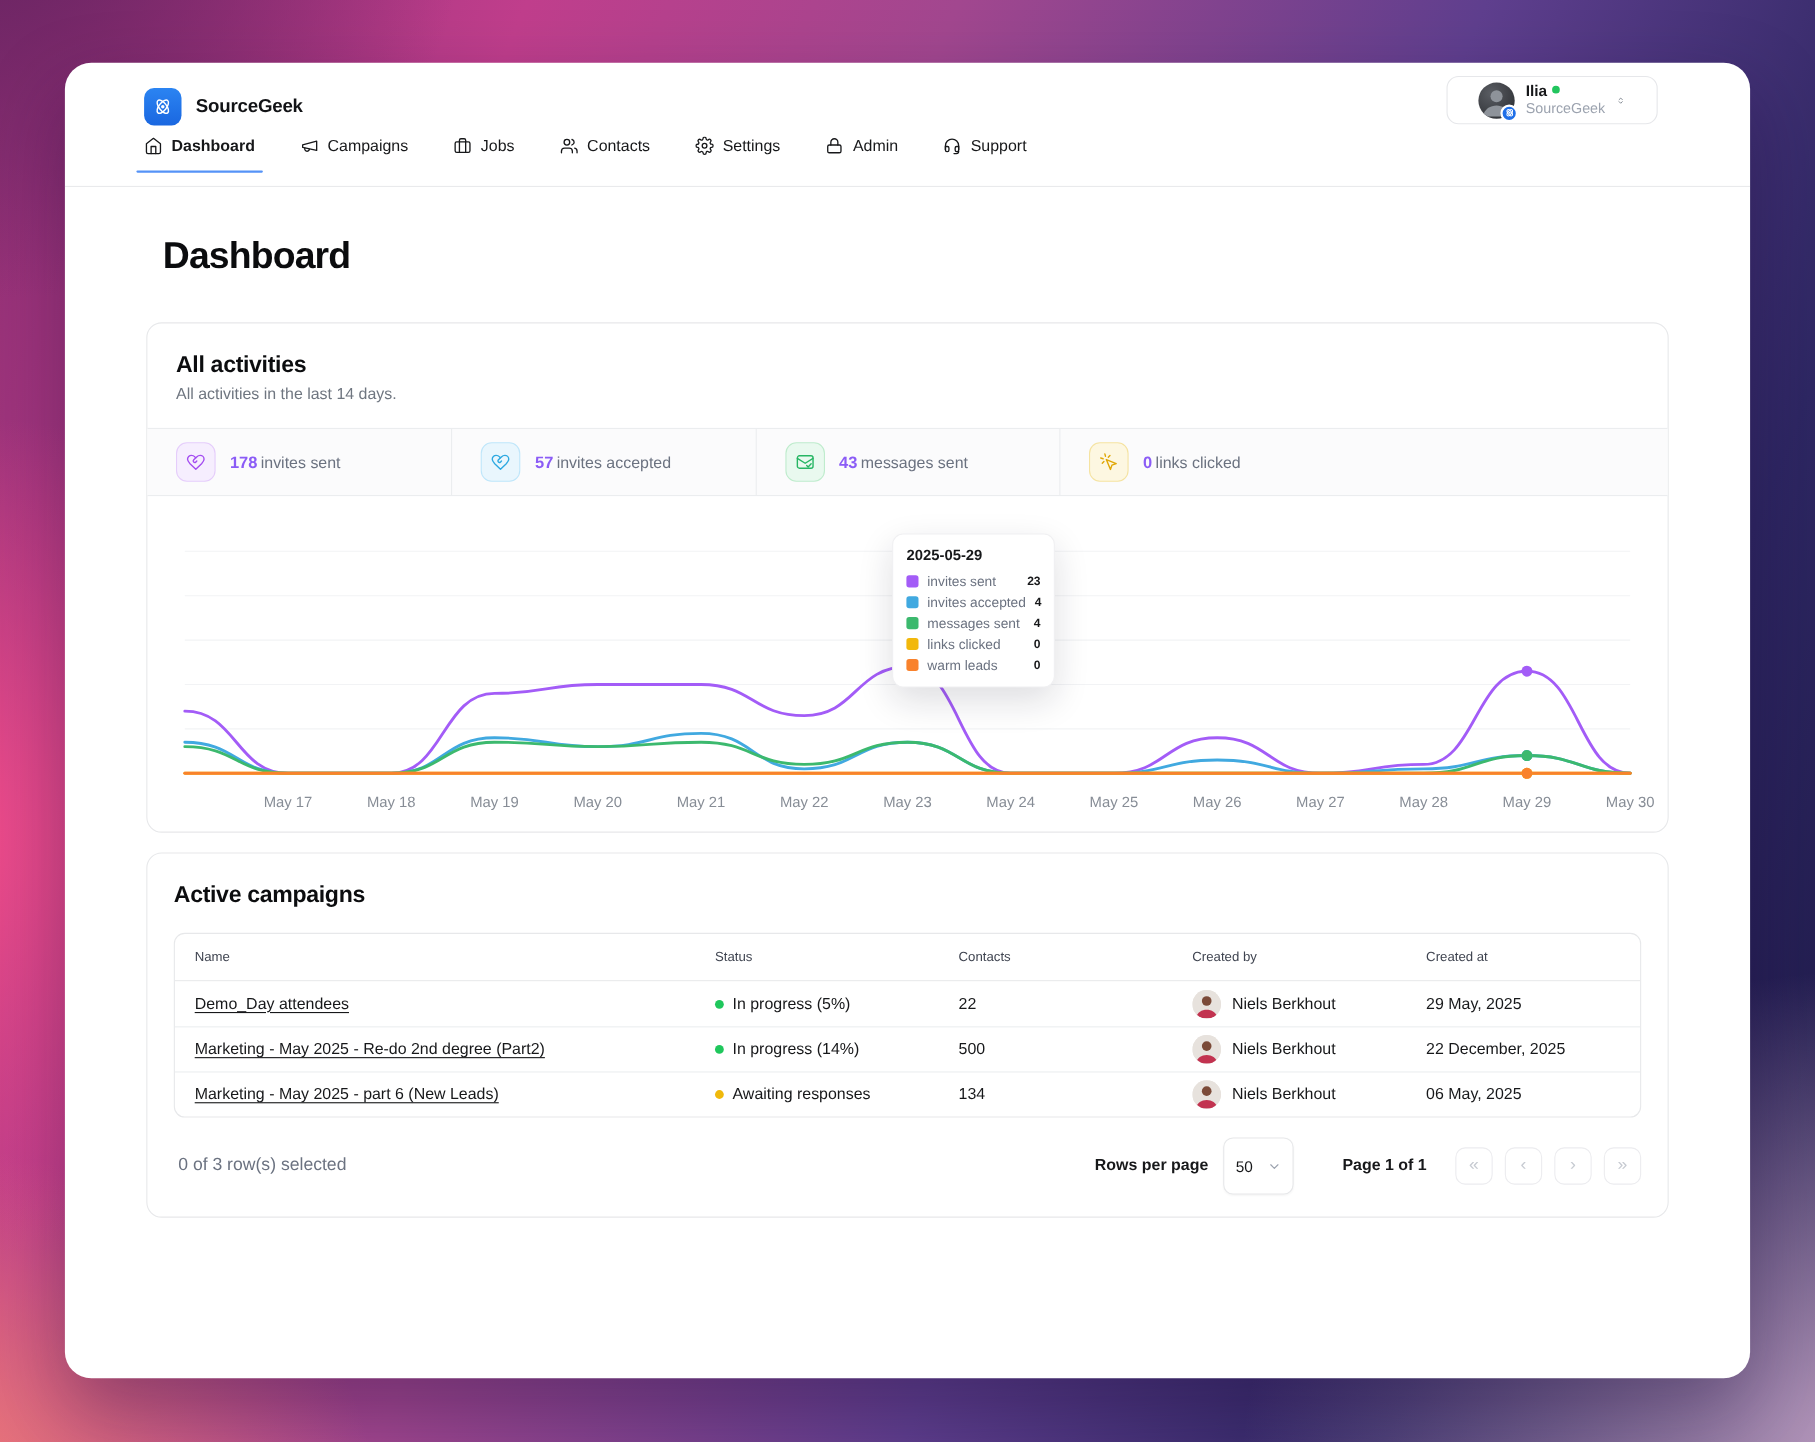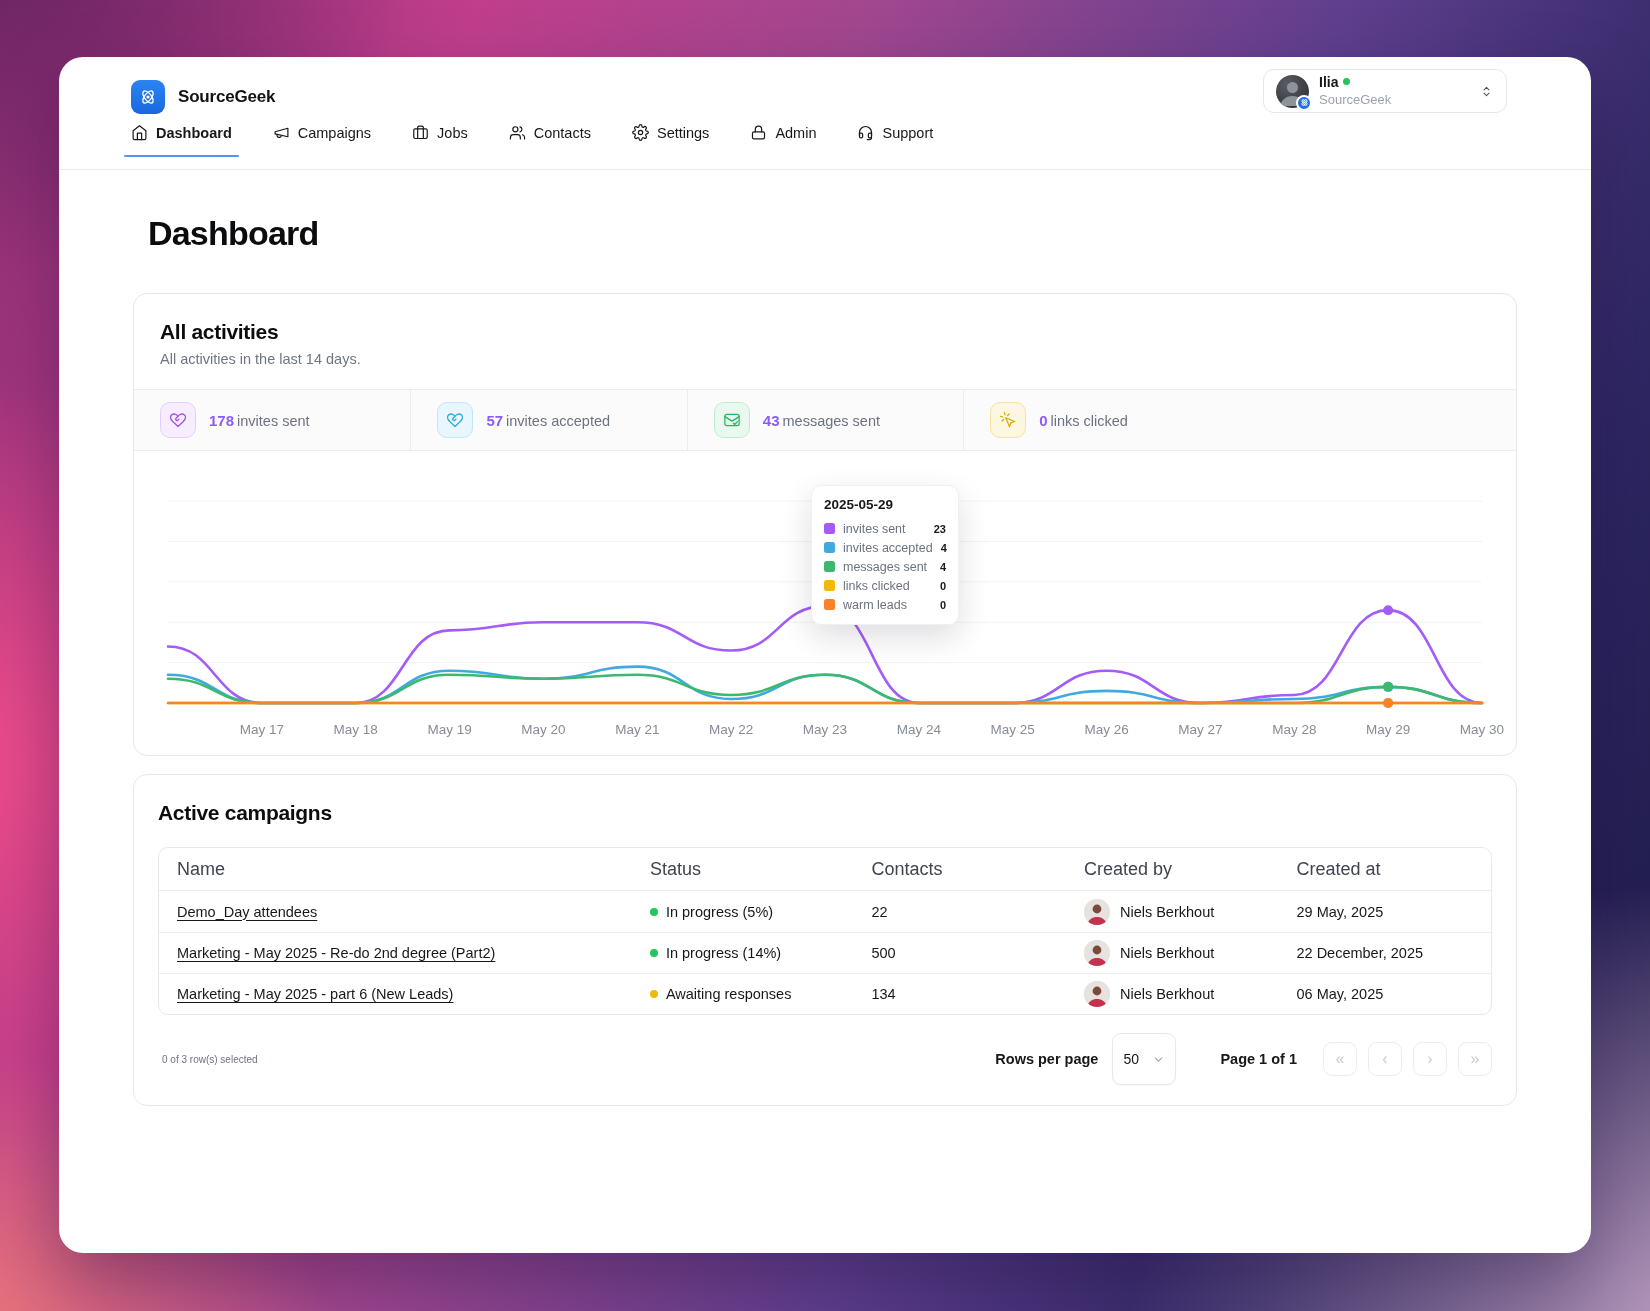--- a/index.html
+++ b/index.html
@@ -24,22 +24,22 @@
   .brand-row { display:flex; align-items:center; gap:13px; padding-top:21px; height:58px; }
   .logo-box { width:34px; height:34px; border-radius:9px; display:flex; align-items:center; justify-content:center;
               background:linear-gradient(180deg,#2b84f2,#1a67e0); flex:0 0 auto; }
   .brand-name { font-size:17px; font-weight:700; color:#121316; letter-spacing:-.2px; }
   .nav-row { display:flex; gap:41px; margin-top:9px; }
   .nav-item { display:flex; align-items:center; gap:8px; font-size:14.5px; color:#17181a; padding-bottom:15px; position:relative; cursor:pointer; }
   .nav-item .nicon { width:17px; height:17px; }
   .nav-item.active { font-weight:700; }
   .nav-item.active::after { content:""; position:absolute; left:-7px; right:-7px; bottom:-1px; height:2.5px; background:#5593f7; border-radius:2px; }
   .nicon { fill:none; stroke:#17181a; stroke-width:1.7; stroke-linecap:round; stroke-linejoin:round; }
-  .user-widget { position:absolute; top:12px; right:84px; width:244px; height:44px; border:1px solid #e6e7ea; border-radius:11px;
-                 display:flex; align-items:center; gap:10px; padding:0 12px; cursor:pointer; background:#fff; }
+  .user-widget { position:absolute; top:12px; right:84px; width:192px; height:44px; border:1px solid #e6e7ea; border-radius:11px;
+                 display:flex; align-items:center; gap:10px; padding:0 28px; cursor:pointer; background:#fff; }
   .uavatar { position:relative; width:33px; height:33px; flex:0 0 auto; }
   .uavatar .photo { width:33px; height:33px; border-radius:50%; background:radial-gradient(circle at 35% 30%, #5a5d63, #27292d); overflow:hidden; display:block; }
   .uavatar .badge { position:absolute; right:-3px; bottom:-3px; width:16px; height:16px; border-radius:50%;
                     background:#1f6fe8; border:2px solid #fff; display:flex; align-items:center; justify-content:center; }
   .utext { line-height:1.15; }
   .uname { font-size:14px; font-weight:700; color:#17181a; display:flex; align-items:center; gap:5px; }
   .udot { width:7px; height:7px; border-radius:50%; background:#22c55e; display:inline-block; }
   .uorg { font-size:13px; color:#9ca3af; }
   .uchev { margin-left:auto; }
   
@@ -74,31 +74,31 @@
   .tt-title { font-size:13.5px; font-weight:700; color:#17181a; margin-bottom:7px; }
   .tt-row { display:flex; align-items:center; gap:8px; padding:2.5px 0; }
   .tt-swatch { width:11px; height:11px; border-radius:2.5px; flex:0 0 auto; }
   .tt-name { font-size:12.5px; color:#6b7280; flex:1; white-space:nowrap; }
   .tt-val { font-size:11px; font-weight:700; color:#17181a; }
   
   .table-box { margin:22px 24px 0; border:1px solid #e7e8ea; border-radius:10px; overflow:hidden; }
   .trow { display:grid; grid-template-columns:474fr 222fr 213fr 213fr 209fr; align-items:center; padding:0 2px; }
   .trow > div { padding:0 16px; }
   .thead { height:43px; border-bottom:1px solid #e9eaec; }
-  .thead > div { font-size:18px; color:#3f4450; font-weight:500; }
+  .thead > div { font-size:12px; color:#3f4450; font-weight:500; }
   .tbody .trow { height:41px; }
   .tbody .trow + .trow { border-top:1px solid #eceef0; }
   .name-link { font-size:14.5px; color:#17181a; text-decoration:underline; text-underline-offset:2.5px; cursor:pointer; }
   .status-cell { display:flex; align-items:center; gap:8px; font-size:14.5px; color:#17181a; }
   .status-dot { width:8px; height:8px; border-radius:50%; flex:0 0 auto; }
   .cell-contacts, .cell-created { font-size:14.5px; color:#17181a; }
   .creator-cell { display:flex; align-items:center; gap:10px; font-size:14.5px; color:#17181a; }
   .creator-avatar { width:26px; height:26px; border-radius:50%; overflow:hidden; background:#e9e4e0; flex:0 0 auto; }
   .table-footer { display:flex; align-items:center; margin:18px 24px 0; padding-bottom:20px; }
-  .selected-text { font-size:10px; color:#6b7280; margin-left:4px; }
+  .selected-text { font-size:16px; color:#6b7280; margin-left:4px; }
   .foot-right { margin-left:auto; display:flex; align-items:center; }
   .rows-label { font-size:14.5px; font-weight:600; color:#17181a; }
   .rpp-select { margin-left:14px; width:64px; height:52px; border:1px solid #e7e8ea; border-radius:9px; background:#fff;
                 display:flex; align-items:center; justify-content:space-between; padding:0 10px; font-size:14px; color:#17181a;
                 box-shadow:0 1px 2px rgba(0,0,0,.04); cursor:pointer; }
   .page-label { font-size:14.5px; font-weight:600; color:#17181a; margin:0 26px 0 44px; }
   .pager { display:flex; gap:11px; }
   .pg-btn { width:34px; height:34px; border:1px solid #ececef; border-radius:9px; background:#fff; color:#c7cbd2;
             font-size:16px; display:flex; align-items:center; justify-content:center; cursor:default; line-height:1; }
 </style>

